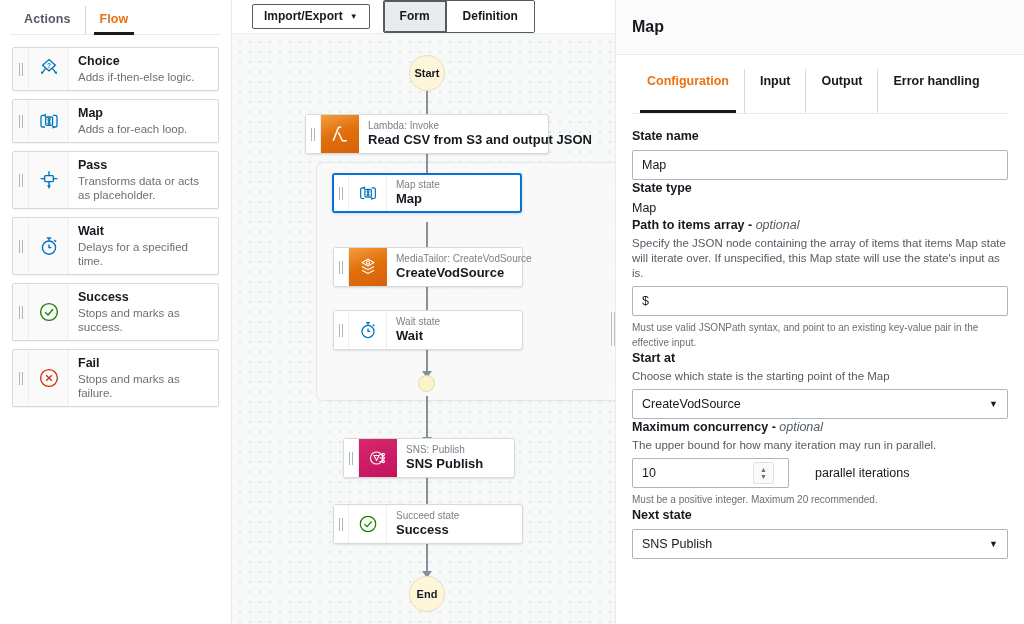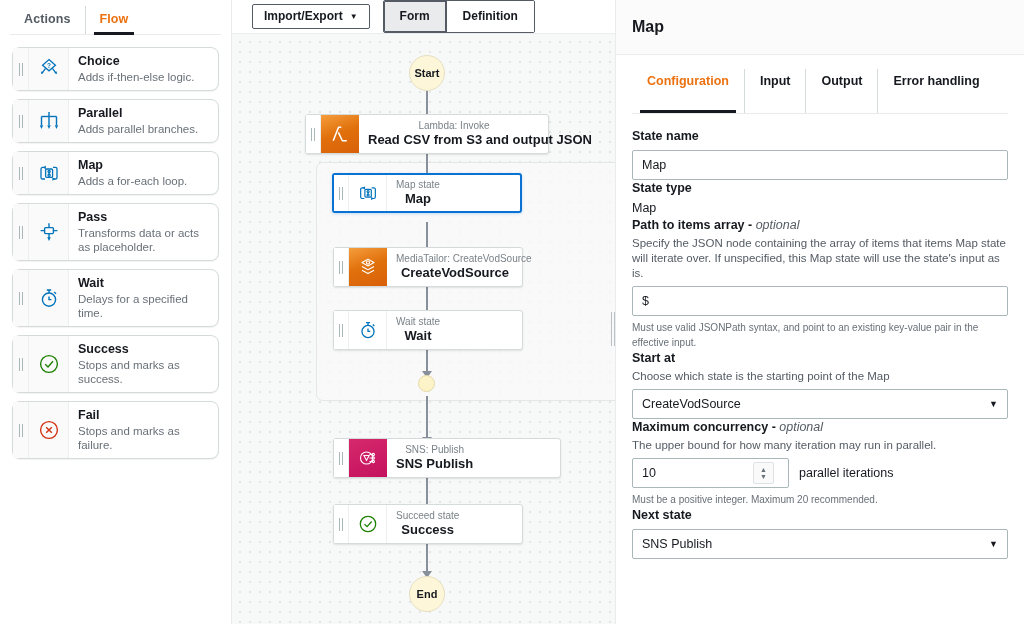--- a/index.html
+++ b/index.html
@@ -38,21 +38,21 @@
     left: 8px; right: 8px; bottom: -1px; height: 3px;
     background: #16191f;
   }
   .side-tabs-rule {
     height: 1px; background: #e9ebed; margin: 0 10px 0 10px;
   }
   .palette { padding: 12px 12px 0 12px; }
   .pal-item {
     display: flex; align-items: stretch;
     border: 1px solid #d5dbdb;
-    border-radius: 8px;
+    border-radius: 2px;
     background: #ffffff;
     margin-bottom: 8px;
     min-height: 44px;
     cursor: grab;
     box-shadow: 0 1px 1px rgba(0,0,0,.05);
   }
   .pal-grip {
     width: 16px; flex: 0 0 16px;
     display: flex; align-items: center; justify-content: center;
     background: #fafafa;
@@ -143,21 +143,21 @@
   .node-grip i { display:block; width:1px; height:13px; background:#aab7b8; margin:0 1px; }
   .node-grip span { display:flex; }
   .node-icon {
     width: 38px; flex: 0 0 38px;
     display: flex; align-items: center; justify-content: center;
   }
   .node-icon.plain { background: #fff; border-right: 1px solid #eceff0; }
   .node-icon.lambda { background: linear-gradient(160deg,#f59d3c 0%,#e0700b 48%,#d9600a 100%); }
   .node-icon.mediatailor { background: linear-gradient(160deg,#f59d3c 0%,#e0700b 48%,#d9600a 100%); }
   .node-icon.sns { background: linear-gradient(160deg,#d6296c 0%,#c4115e 100%); }
-  .node-body { padding: 4px 8px 4px 9px; display: flex; flex-direction: column; justify-content: center; min-width: 0; text-align: center; }
+  .node-body { padding: 4px 8px 4px 9px; display: flex; flex-direction: column; justify-content: center; min-width: 0; }
   .node-sub { font-size: 10px; color: #7a8288; line-height: 12px; white-space: nowrap; }
   .node-name { font-size: 13px; font-weight: bold; color: #16191f; line-height: 16px; white-space: nowrap; }
 
   .term {
     position: absolute;
     width: 36px; height: 36px; border-radius: 50%;
     background: #fdf6d8; border: 1px solid #e6dfc0;
     display: flex; align-items: center; justify-content: center;
     font-size: 11px; font-weight: bold; color: #16191f;
   }
@@ -224,21 +224,21 @@
     padding: 0 9px; font-family: "Liberation Sans", sans-serif;
     outline: none;
   }
   .f-select {
     width: 100%; height: 30px; margin-top: 5px;
     border: 1px solid #aab7b8; border-radius: 2px; background: #fff;
     display: flex; align-items: center; justify-content: space-between;
     padding: 0 9px; font-size: 12.5px; color: #16191f; cursor: pointer;
   }
   .f-select .caret { font-size: 9px; color: #16191f; }
-  .stepper-row { display: flex; align-items: center; gap: 10px; margin-top: 5px; }
+  .stepper-row { display: flex; align-items: center; gap: 26px; margin-top: 5px; }
   .stepper {
     width: 157px; height: 30px; position: relative;
     border: 1px solid #aab7b8; border-radius: 2px; background: #fff;
     display: flex; align-items: center;
   }
   .stepper input {
     border: none; outline: none; background: transparent;
     font-size: 12.5px; color: #16191f; padding: 0 9px; width: 120px;
     font-family: "Liberation Sans", sans-serif; height: 100%;
   }
@@ -279,42 +279,20 @@
             <path d="M4.3 17.1 L4.1 14.4 L6.7 15.2 Z" fill="#0073bb" stroke="none"></path>
             <path d="M19.7 17.1 L19.9 14.4 L17.3 15.2 Z" fill="#0073bb" stroke="none"></path>
           </svg>
         </div>
         <div class="pal-text">
           <div class="pal-title">Choice</div>
           <div class="pal-desc">Adds if-then-else logic.</div>
         </div>
       </div>
 
-      <div class="pal-item">
-        <div class="pal-grip">
-            <span>
-              <i></i>
-              <i></i>
-            </span>
-          </div>
-        <div class="pal-icon">
-          <svg width="24" height="24" viewBox="0 0 24 24" fill="none" stroke="#0073bb" stroke-width="1.4">
-            <path d="M12 3 V7.5"></path>
-            <path d="M4.5 7.5 H19.5"></path>
-            <path d="M4.5 7.5 V16 M12 7.5 V16 M19.5 7.5 V16"></path>
-            <path d="M4.5 20 L2.8 16.2 L6.2 16.2 Z" fill="#0073bb" stroke="none"></path>
-            <path d="M12 20 L10.3 16.2 L13.7 16.2 Z" fill="#0073bb" stroke="none"></path>
-            <path d="M19.5 20 L17.8 16.2 L21.2 16.2 Z" fill="#0073bb" stroke="none"></path>
-          </svg>
-        </div>
-        <div class="pal-text">
-          <div class="pal-title">Parallel</div>
-          <div class="pal-desc">Adds parallel branches.</div>
-        </div>
-      </div>
 
       <div class="pal-item">
         <div class="pal-grip">
             <span>
               <i></i>
               <i></i>
             </span>
           </div>
         <div class="pal-icon">
           <svg width="24" height="24" viewBox="0 0 24 24" fill="none" stroke="#0073bb" stroke-width="1.3">
@@ -543,21 +521,21 @@
             </svg>
           </div>
           <div class="node-body">
             <div class="node-sub">Wait state</div>
             <div class="node-name">Wait</div>
           </div>
         </div>
 
         <div class="dot-node" style="left:186px; top:341px;"></div>
 
-        <div class="node" style="left:101px; top:404px; width:228px;">
+        <div class="node" style="left:111px; top:404px; width:172px;">
           <div class="node-grip">
               <span>
                 <i></i>
                 <i></i>
               </span>
             </div>
           <div class="node-icon sns">
             <svg width="22" height="22" viewBox="0 0 24 24" fill="none" stroke="#ffffff" stroke-width="1.2">
               <circle cx="10.4" cy="12" r="6.6"></circle>
               <path d="M7.6 9.2 H13.2 L10.4 14.6 Z"></path>

